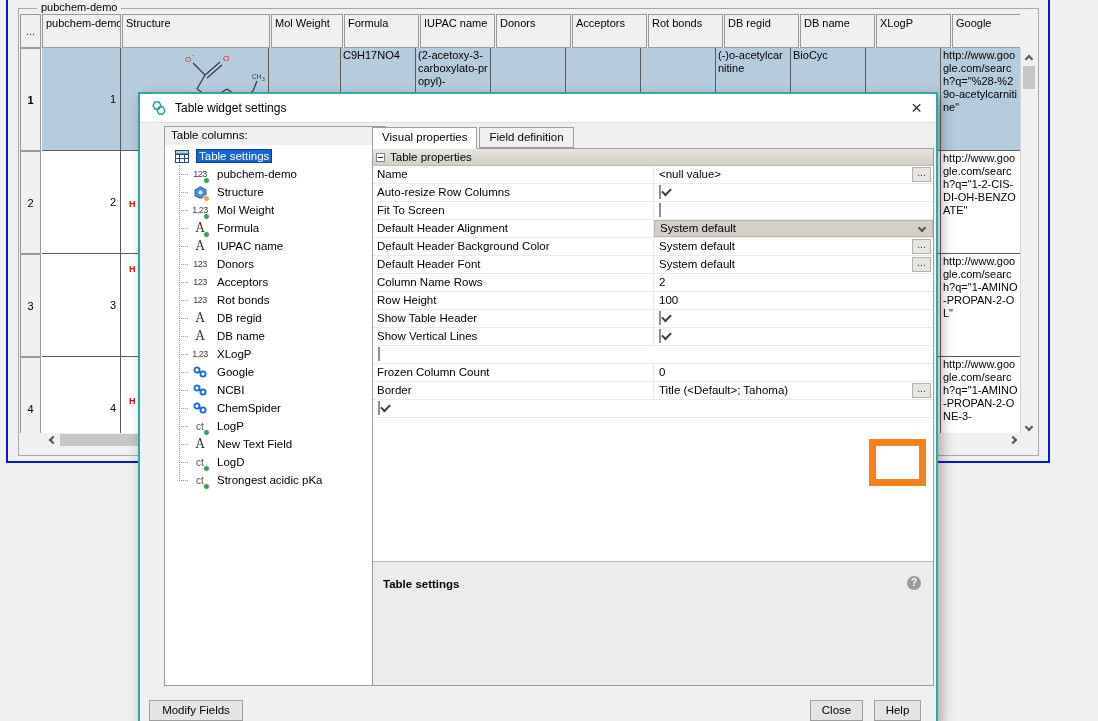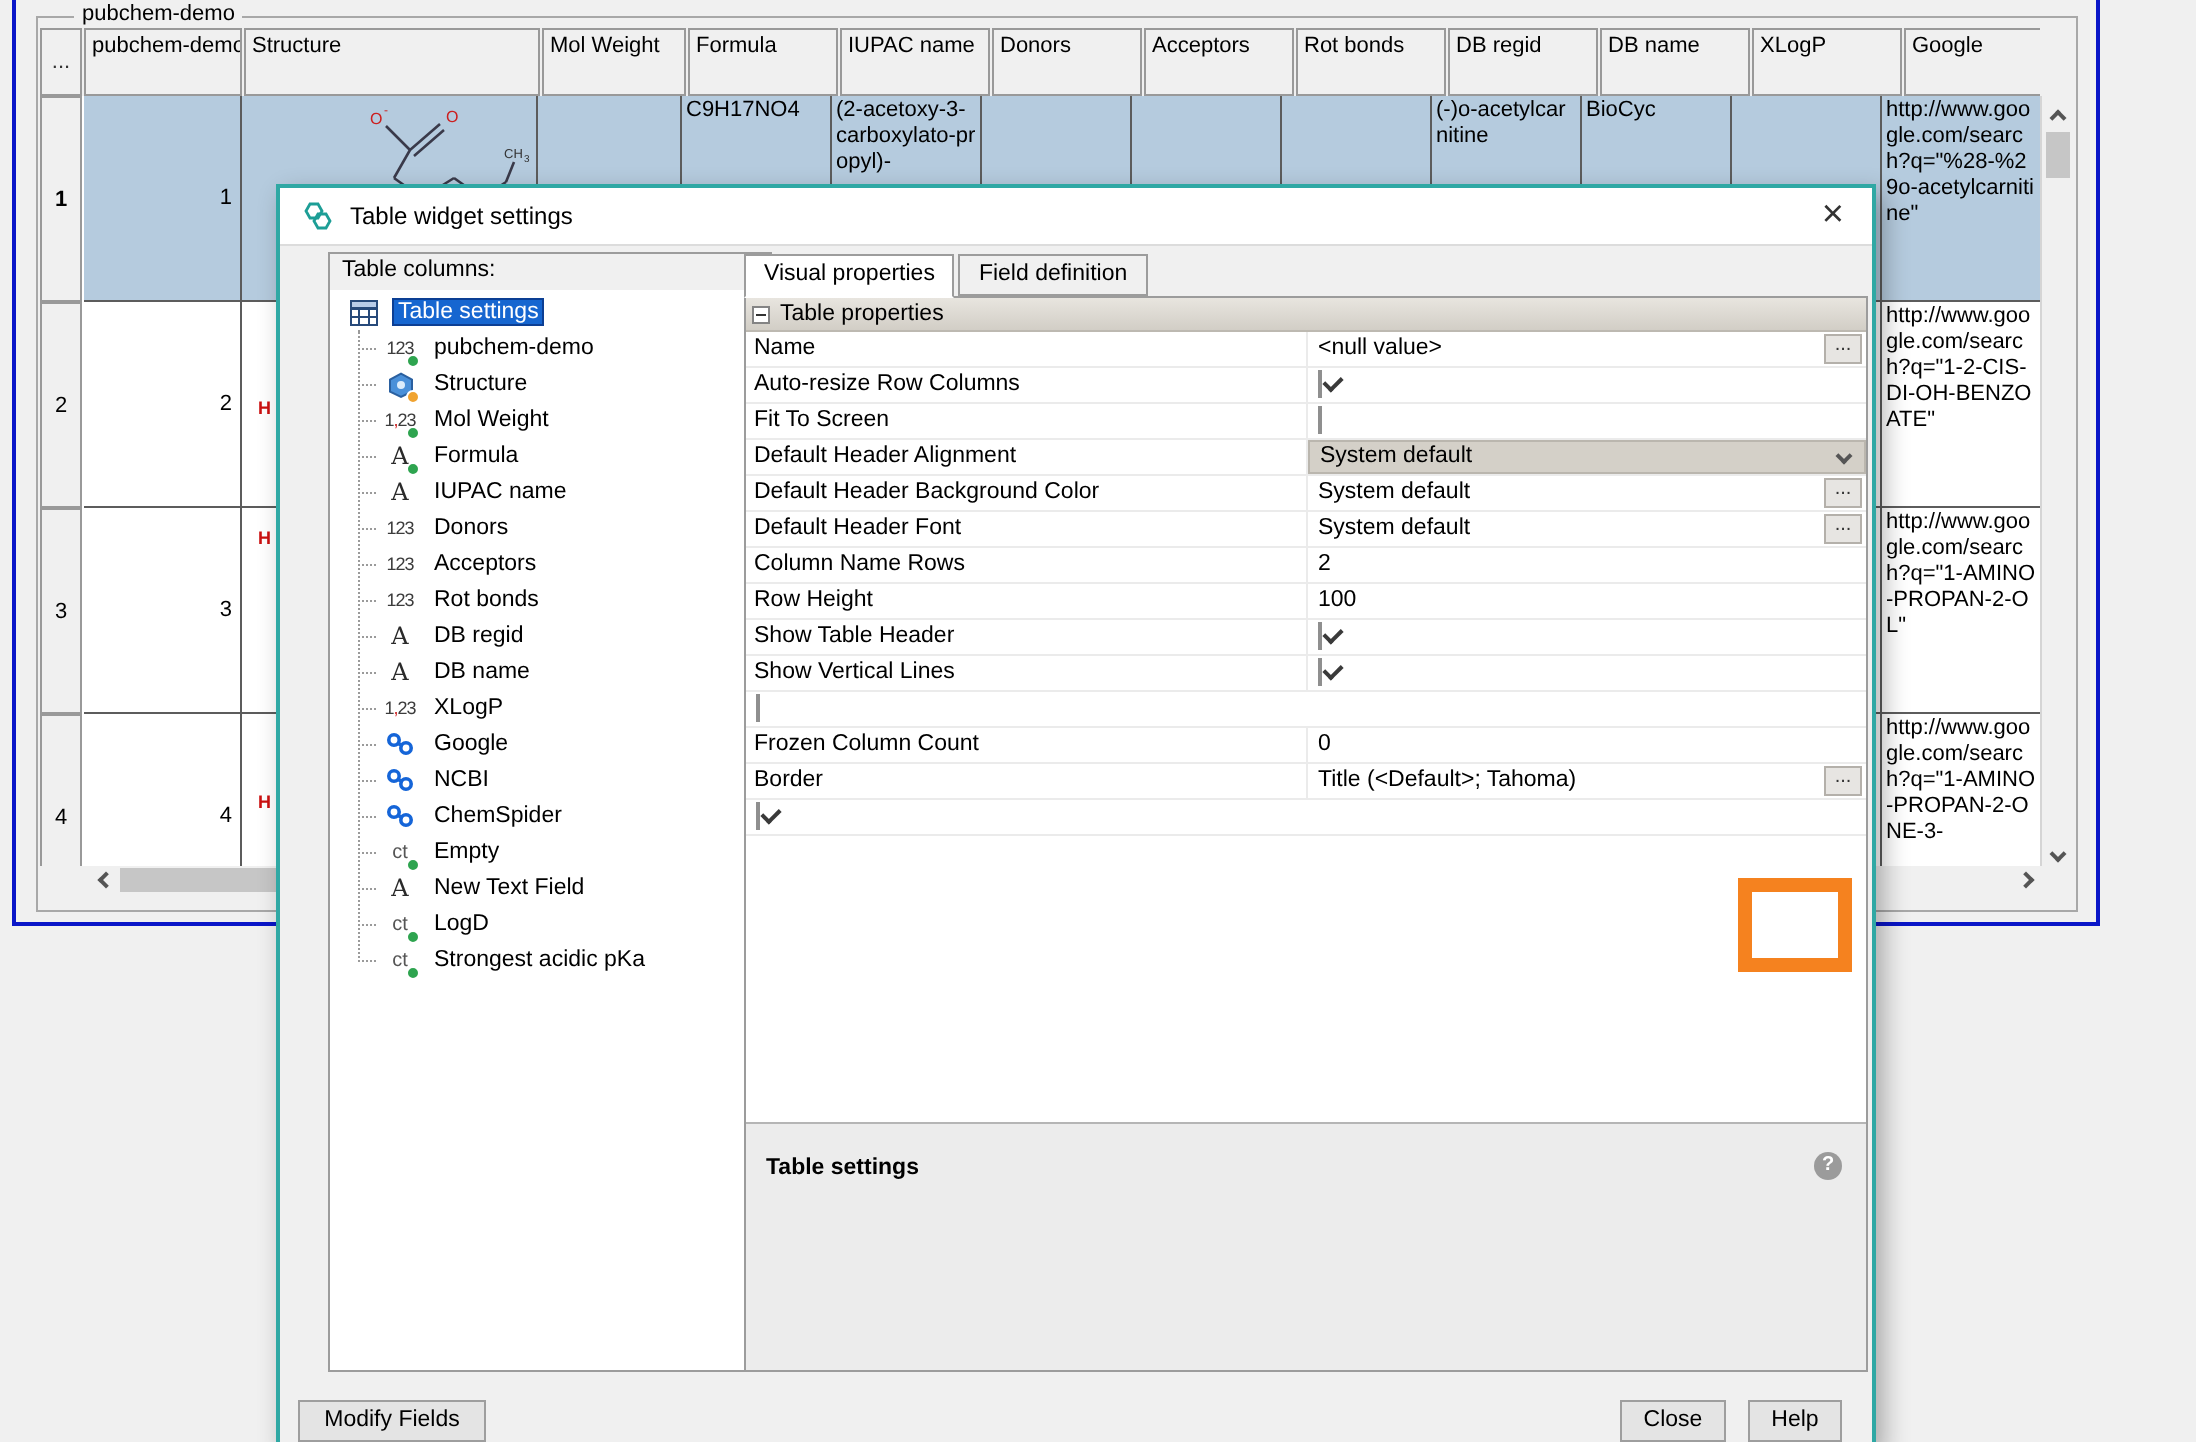--- a/index.html
+++ b/index.html
@@ -370,21 +370,21 @@
               <path d="M5.5,5.5 L8.5,7" stroke="#1565d8" stroke-width="1.8"></path>
             </svg>
           </span>
           <span class="tlabel">ChemSpider</span>
         </div>
         <div class="tree-item child">
           <span class="ticon">
             <span class="ctxt">ct</span>
             <span class="badge green"></span>
           </span>
-          <span class="tlabel">Empty</span>
+          <span class="tlabel">LogP</span>
         </div>
         <div class="tree-item child">
           <span class="ticon">
             <span class="serifA">A</span>
           </span>
           <span class="tlabel">New Text Field</span>
         </div>
         <div class="tree-item child">
           <span class="ticon">
             <span class="ctxt">ct</span>

